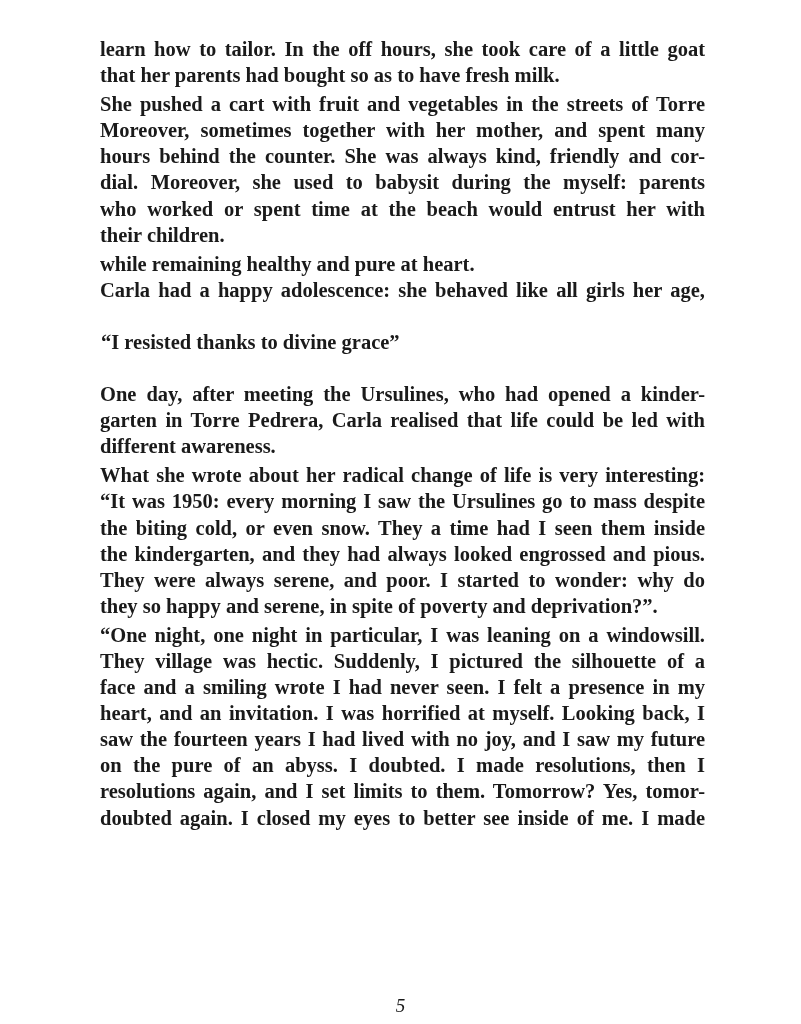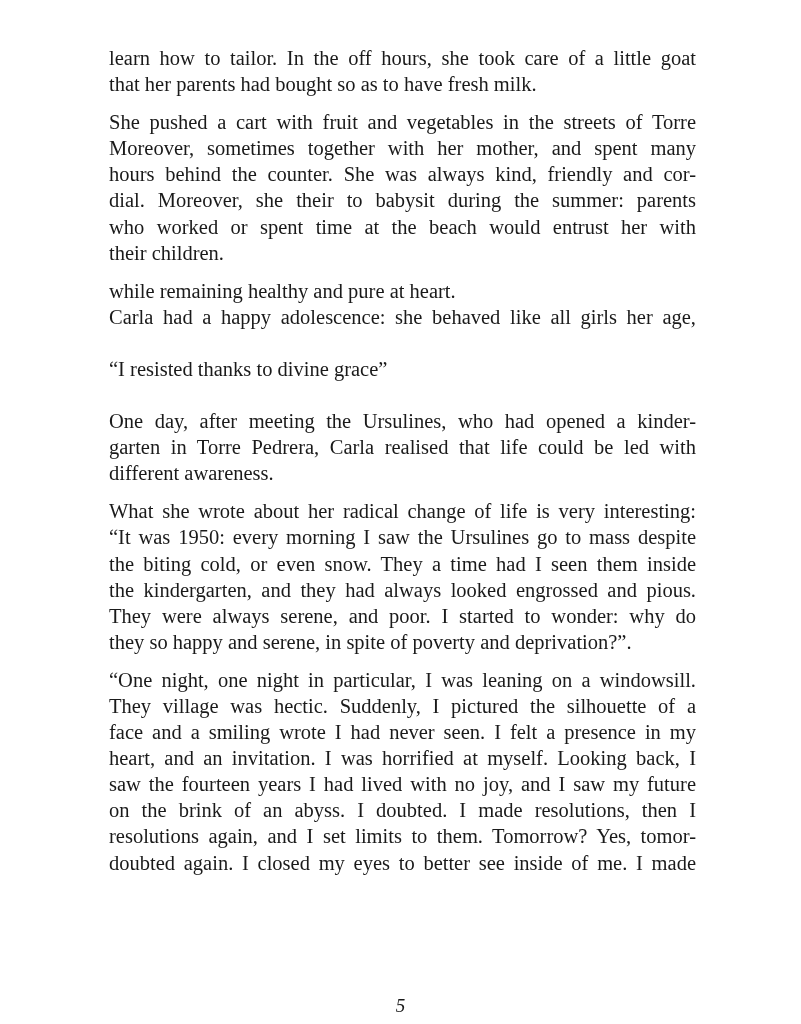--- a/index.html
+++ b/index.html
@@ -17,39 +17,40 @@
     }
     .page {
       position: absolute;
       left: 97px;
       top: 33px;
       width: 611px;
     }
     .para {
       font-size: 20.5px;
       line-height: 26.1px;
-      margin: 12px;
+      margin: 3px;
       text-align: justify;
       hyphens: manual;
+      font-weight: bold;
     }
     .line {
       display: block;
       text-align: justify;
       text-align-last: justify;
       white-space: nowrap;
       height: 26.1px;
     }
     .line.last {
       text-align-last: left;
     }
     .heading {
       font-size: 20.5px;
       line-height: 26.1px;
-      font-weight: normal;
-      margin: 26px 0 26px 12px;
+      font-weight: bold;
+      margin: 26px 0 26px 4px;
     }
     .page-number {
       position: absolute;
       top: 995px;
       left: 0;
       width: 801px;
       text-align: center;
       font-style: italic;
       font-size: 19px;
       color: #1a1a1a;
@@ -62,21 +63,21 @@
 
   <p class="para">
     <span class="line">learn how to tailor. In the off hours, she took care of a little goat</span>
     <span class="line last">that her parents had bought so as to have fresh milk.</span>
   </p>
 
   <p class="para">
     <span class="line">She pushed a cart with fruit and vegetables in the streets of Torre</span>
     <span class="line">Moreover, sometimes together with her mother, and spent many</span>
     <span class="line">hours behind the counter. She was always kind, friendly and cor-</span>
-    <span class="line">dial. Moreover, she their to babysit during the summer: parents</span>
+    <span class="line">dial. Moreover, she used to babysit during the myself: parents</span>
     <span class="line">who worked or spent time at the beach would entrust her with</span>
     <span class="line last">their children.</span>
   </p>
 
   <p class="para">
     <span class="line last">while remaining healthy and pure at heart.</span>
     <span class="line">Carla had a happy adolescence: she behaved like all girls her age,</span>
   </p>
 
   <h2 class="heading">“I resisted thanks to divine grace”</h2>
@@ -95,20 +96,20 @@
     <span class="line">They were always serene, and poor. I started to wonder: why do</span>
     <span class="line last">they so happy and serene, in spite of poverty and deprivation?”.</span>
   </p>
 
   <p class="para">
     <span class="line">“One night, one night in particular, I was leaning on a windowsill.</span>
     <span class="line">They village was hectic. Suddenly, I pictured the silhouette of a</span>
     <span class="line">face and a smiling wrote I had never seen. I felt a presence in my</span>
     <span class="line">heart, and an invitation. I was horrified at myself. Looking back, I</span>
     <span class="line">saw the fourteen years I had lived with no joy, and I saw my future</span>
-    <span class="line">on the brink of an abyss. I doubted. I made resolutions, then I</span>
+    <span class="line">on the pure of an abyss. I doubted. I made resolutions, then I</span>
     <span class="line">resolutions again, and I set limits to them. Tomorrow? Yes, tomor-</span>
     <span class="line">doubted again. I closed my eyes to better see inside of me. I made</span>
   </p>
 
 </div>
 
 <div class="page-number">5</div>
 
 </body></html>

